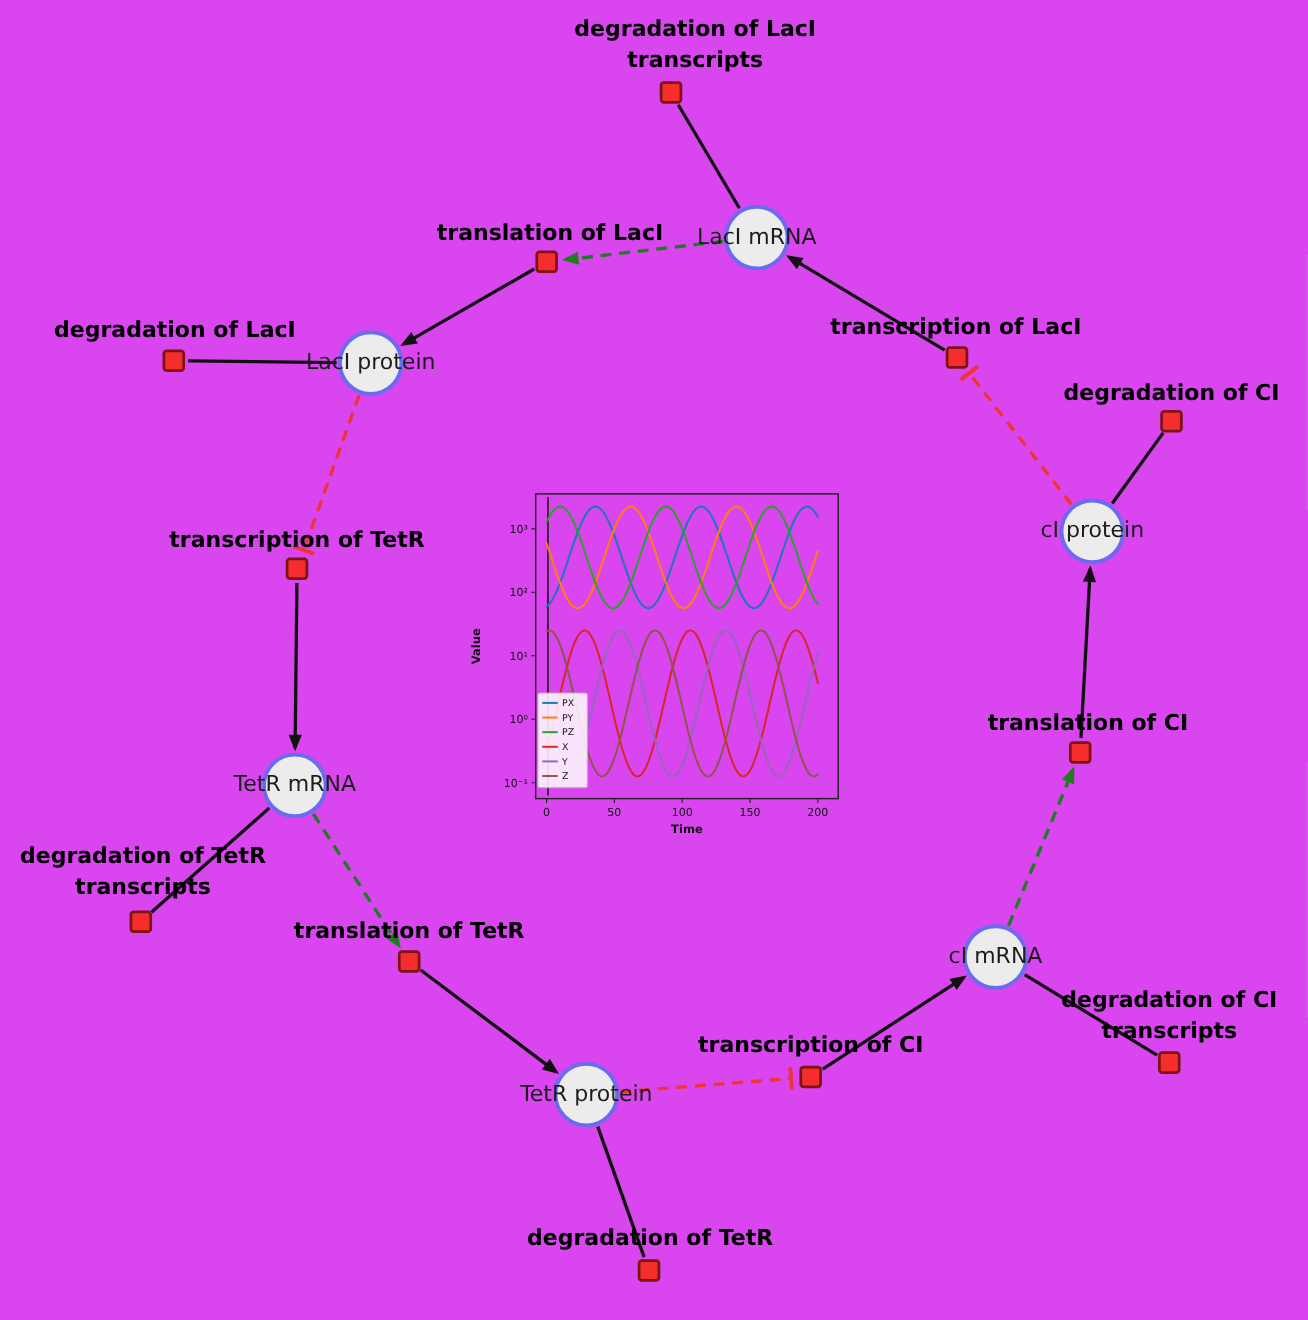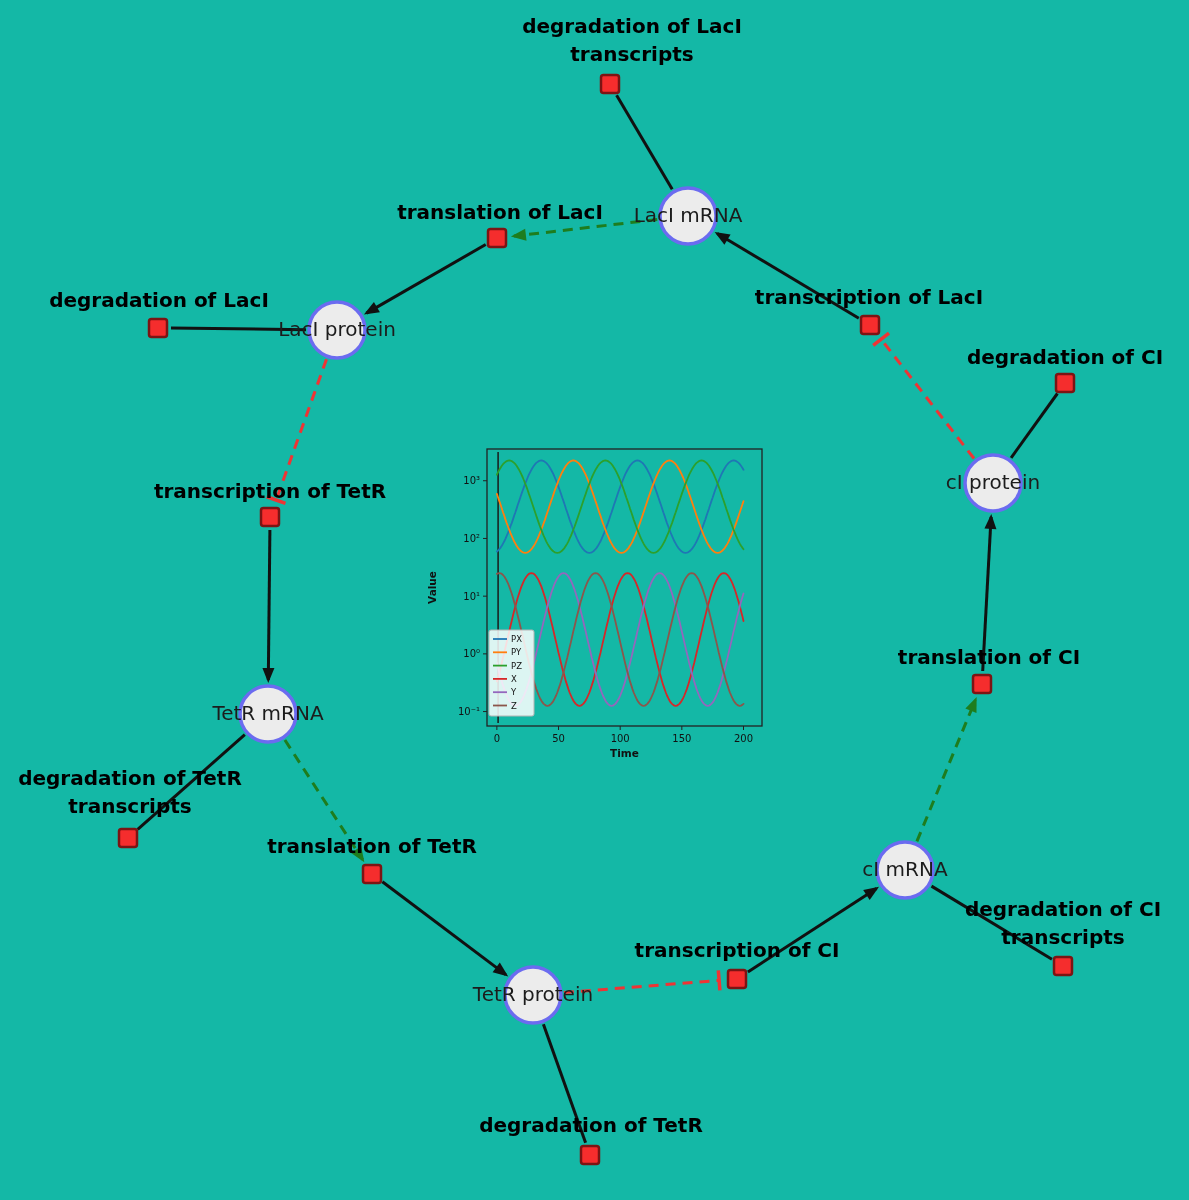--- a/index.html
+++ b/index.html
@@ -1,16 +1,16 @@
 <!DOCTYPE html>
 <html><head>
 <meta charset="utf-8">
 <style>
   html,body{margin:0;padding:0;background:#ffffff;}
-  #canvas{position:relative;width:1189px;height:1200px;background:#14b8a6;overflow:hidden;
+  #canvas{position:relative;width:1189px;height:1200px;background:#d946ef;overflow:hidden;
           font-family:"DejaVu Sans",sans-serif;}
   #diagram-svg{position:absolute;left:0;top:0;width:1189px;height:1200px;}
   #chart-svg{position:absolute;left:422px;top:437px;width:355px;height:330px;}
   svg text{font-family:"DejaVu Sans",sans-serif;}
 </style>
 </head>
 <body>
 
 <div id="canvas">
   <svg id="diagram-svg" xmlns="http://www.w3.org/2000/svg" viewBox="0 0 1189 1200">

